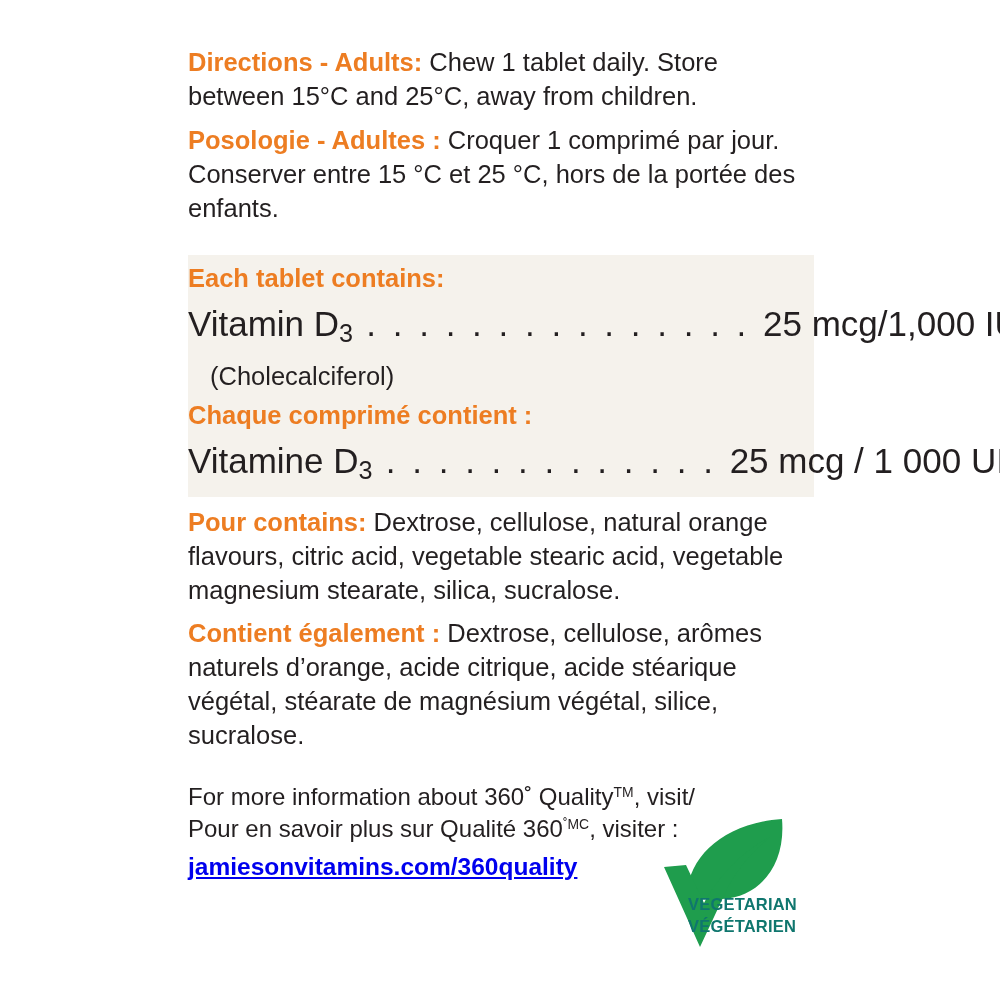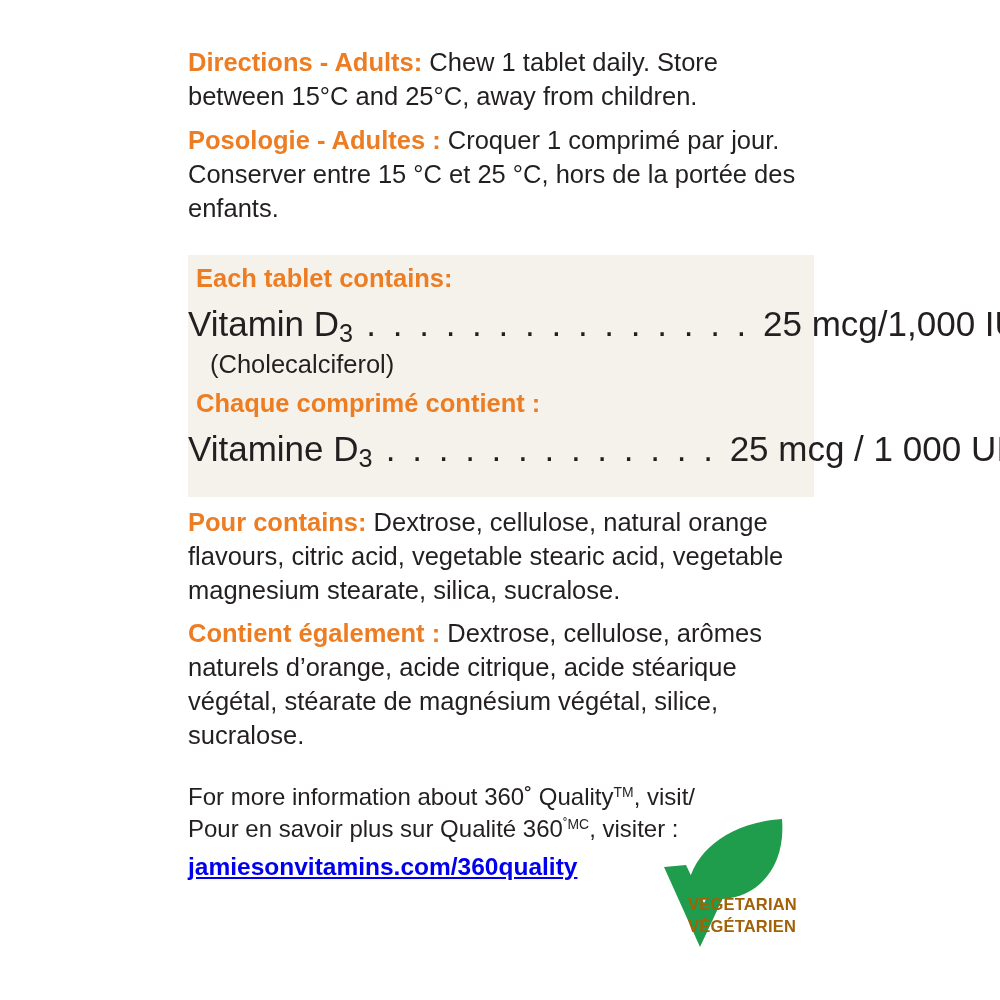--- a/index.html
+++ b/index.html
@@ -51,41 +51,40 @@
     position: absolute;
     left: 188px;
     top: 264px;
     width: 626px;
   }
   .facts-heading {
     font-size: 25.5px;
     color: #ed7d22;
     font-weight: bold;
     margin: 0 0 8px 0;
-    padding-left: 8px;
   }
   .nutrient-row {
     font-size: 35px;
     line-height: 1.3;
     display: block;
     white-space: nowrap;
     margin: 0;
   }
   .nutrient-name {
     display: inline;
   }
   .dots {
     letter-spacing: 3.5px;
     color: #231f20;
   }
   .sub-name {
     display: block;
     font-size: 25.5px;
     padding-left: 22px;
-    margin: 0 0 10px 0;
+    margin: 12px 0 10px 0;
   }
   sub {
     font-size: 0.72em;
     vertical-align: -0.25em;
   }
   sup {
     font-size: 0.58em;
     vertical-align: 0.55em;
   }
   .section {
@@ -111,21 +110,21 @@
     top: 815px;
     width: 180px;
     height: 150px;
   }
   .veg-text {
     position: absolute;
     left: 688px;
     top: 893px;
     font-size: 16.5px;
     font-weight: bold;
-    color: #a16207;
+    color: #0f766e;
     line-height: 1.35;
     letter-spacing: 0.2px;
   }
   .veg-text div { white-space: nowrap; }
 </style>
 </head>
 <body>
 
 <div class="label">
 

